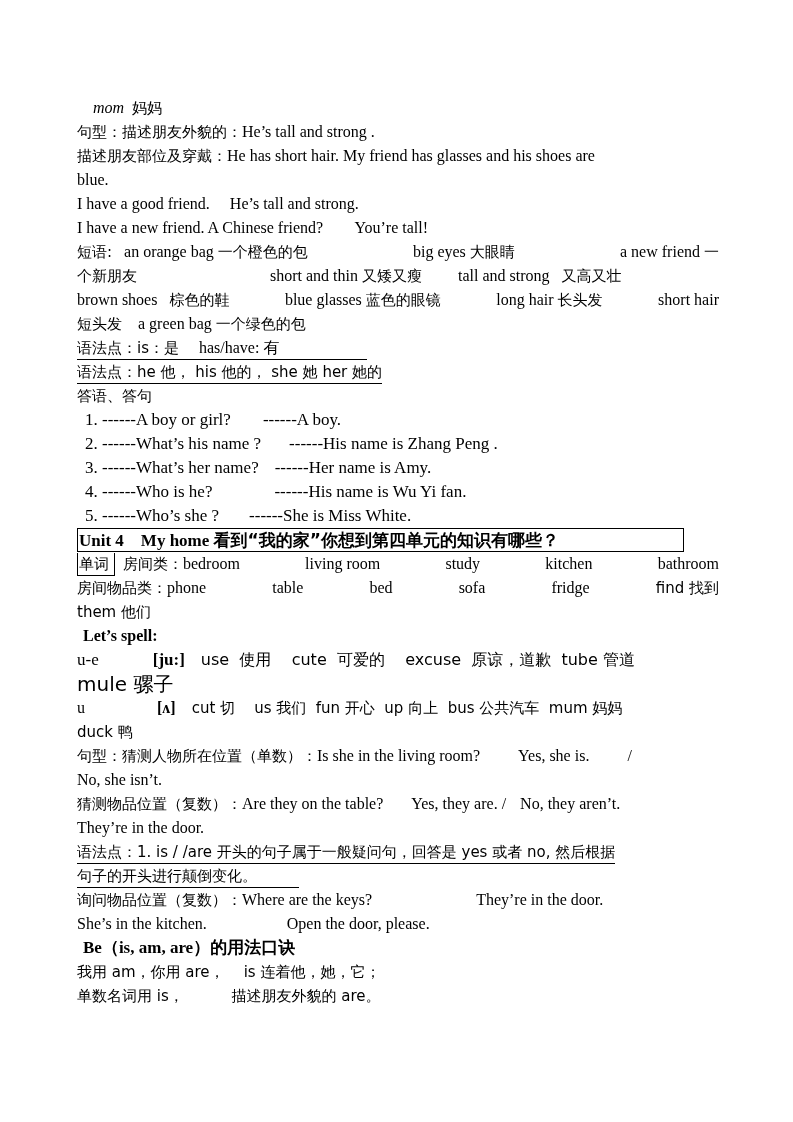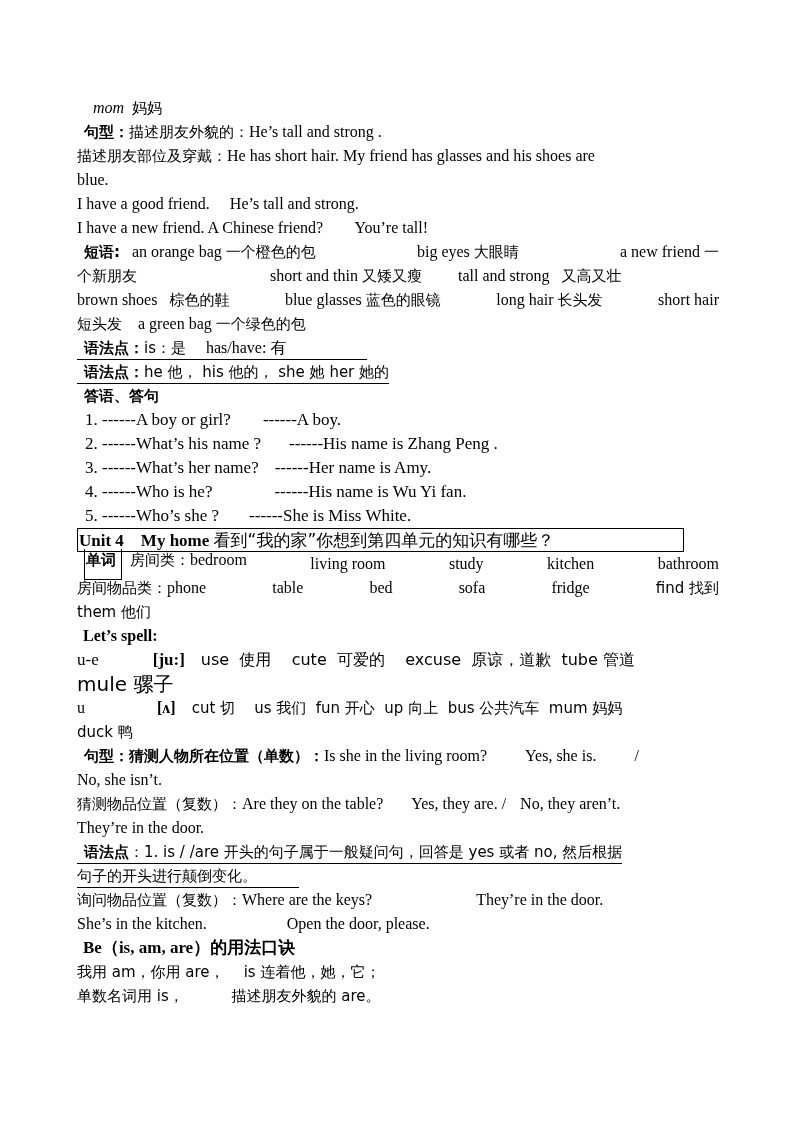--- a/index.html
+++ b/index.html
@@ -1,29 +1,29 @@
 <!DOCTYPE html>
 <html><head>
   <meta charset="utf-8">
   <style>
     html, body { margin: 0; padding: 0; background: #ffffff; }
     body { width: 793px; height: 1122px; position: relative; overflow: hidden;
       font-family: "Liberation Serif", "DejaVu Serif", serif; color: #000; }
     .page { position: absolute; left: 77px; top: 96px; width: 642px; }
     .line { height: 24px; line-height: 24px; font-size: 16px; white-space: nowrap; position: relative; }
-    .b { font-weight: bold; font-family: "DejaVu Sans", "Liberation Sans", sans-serif; font-size: 15px; margin-left: 7px; }
+    .b { font-weight: normal; font-family: "DejaVu Sans", "Liberation Sans", sans-serif; font-size: 15px; }
     .bs { font-weight: bold; margin-left: 6px; }
     .cn { font-family: "DejaVu Sans", sans-serif; font-size: 15px; }
     .it { font-style: italic; margin-left: 16px; }
     .ul-line { border-bottom: 1px solid #000; display: inline-block; line-height: 22px; }
     .justify { display: flex; justify-content: space-between; align-items: center; }
     .num { padding-left: 8px; font-size: 17px; }
     .unit-box { border: 1px solid #000; display: inline-block; padding: 0 4px 0 1px; height: 22px; line-height: 22px; font-weight: bold; font-size: 17px; width: 600px; }
-    .unit-box .cn { font-weight: normal; font-size: 17px; }
-    .word-box { border: 1px solid #000; border-top: none; display: inline-block; padding: 0 5px 8px 1px; height: 22px; line-height: 22px; }
+    .unit-box .cn { font-weight: bold; font-size: 17px; }
+    .word-box { border: 1px solid #000; border-top: none; display: inline-block; padding: 0 5px 0 1px; height: 22px; line-height: 22px; }
     .sp { display: inline-block; }
   </style>
 </head>
 <body>
 
 <div class="page">
 
   <div class="line">
     <span class="it">mom</span>&nbsp;
     <span class="cn">妈妈</span>

